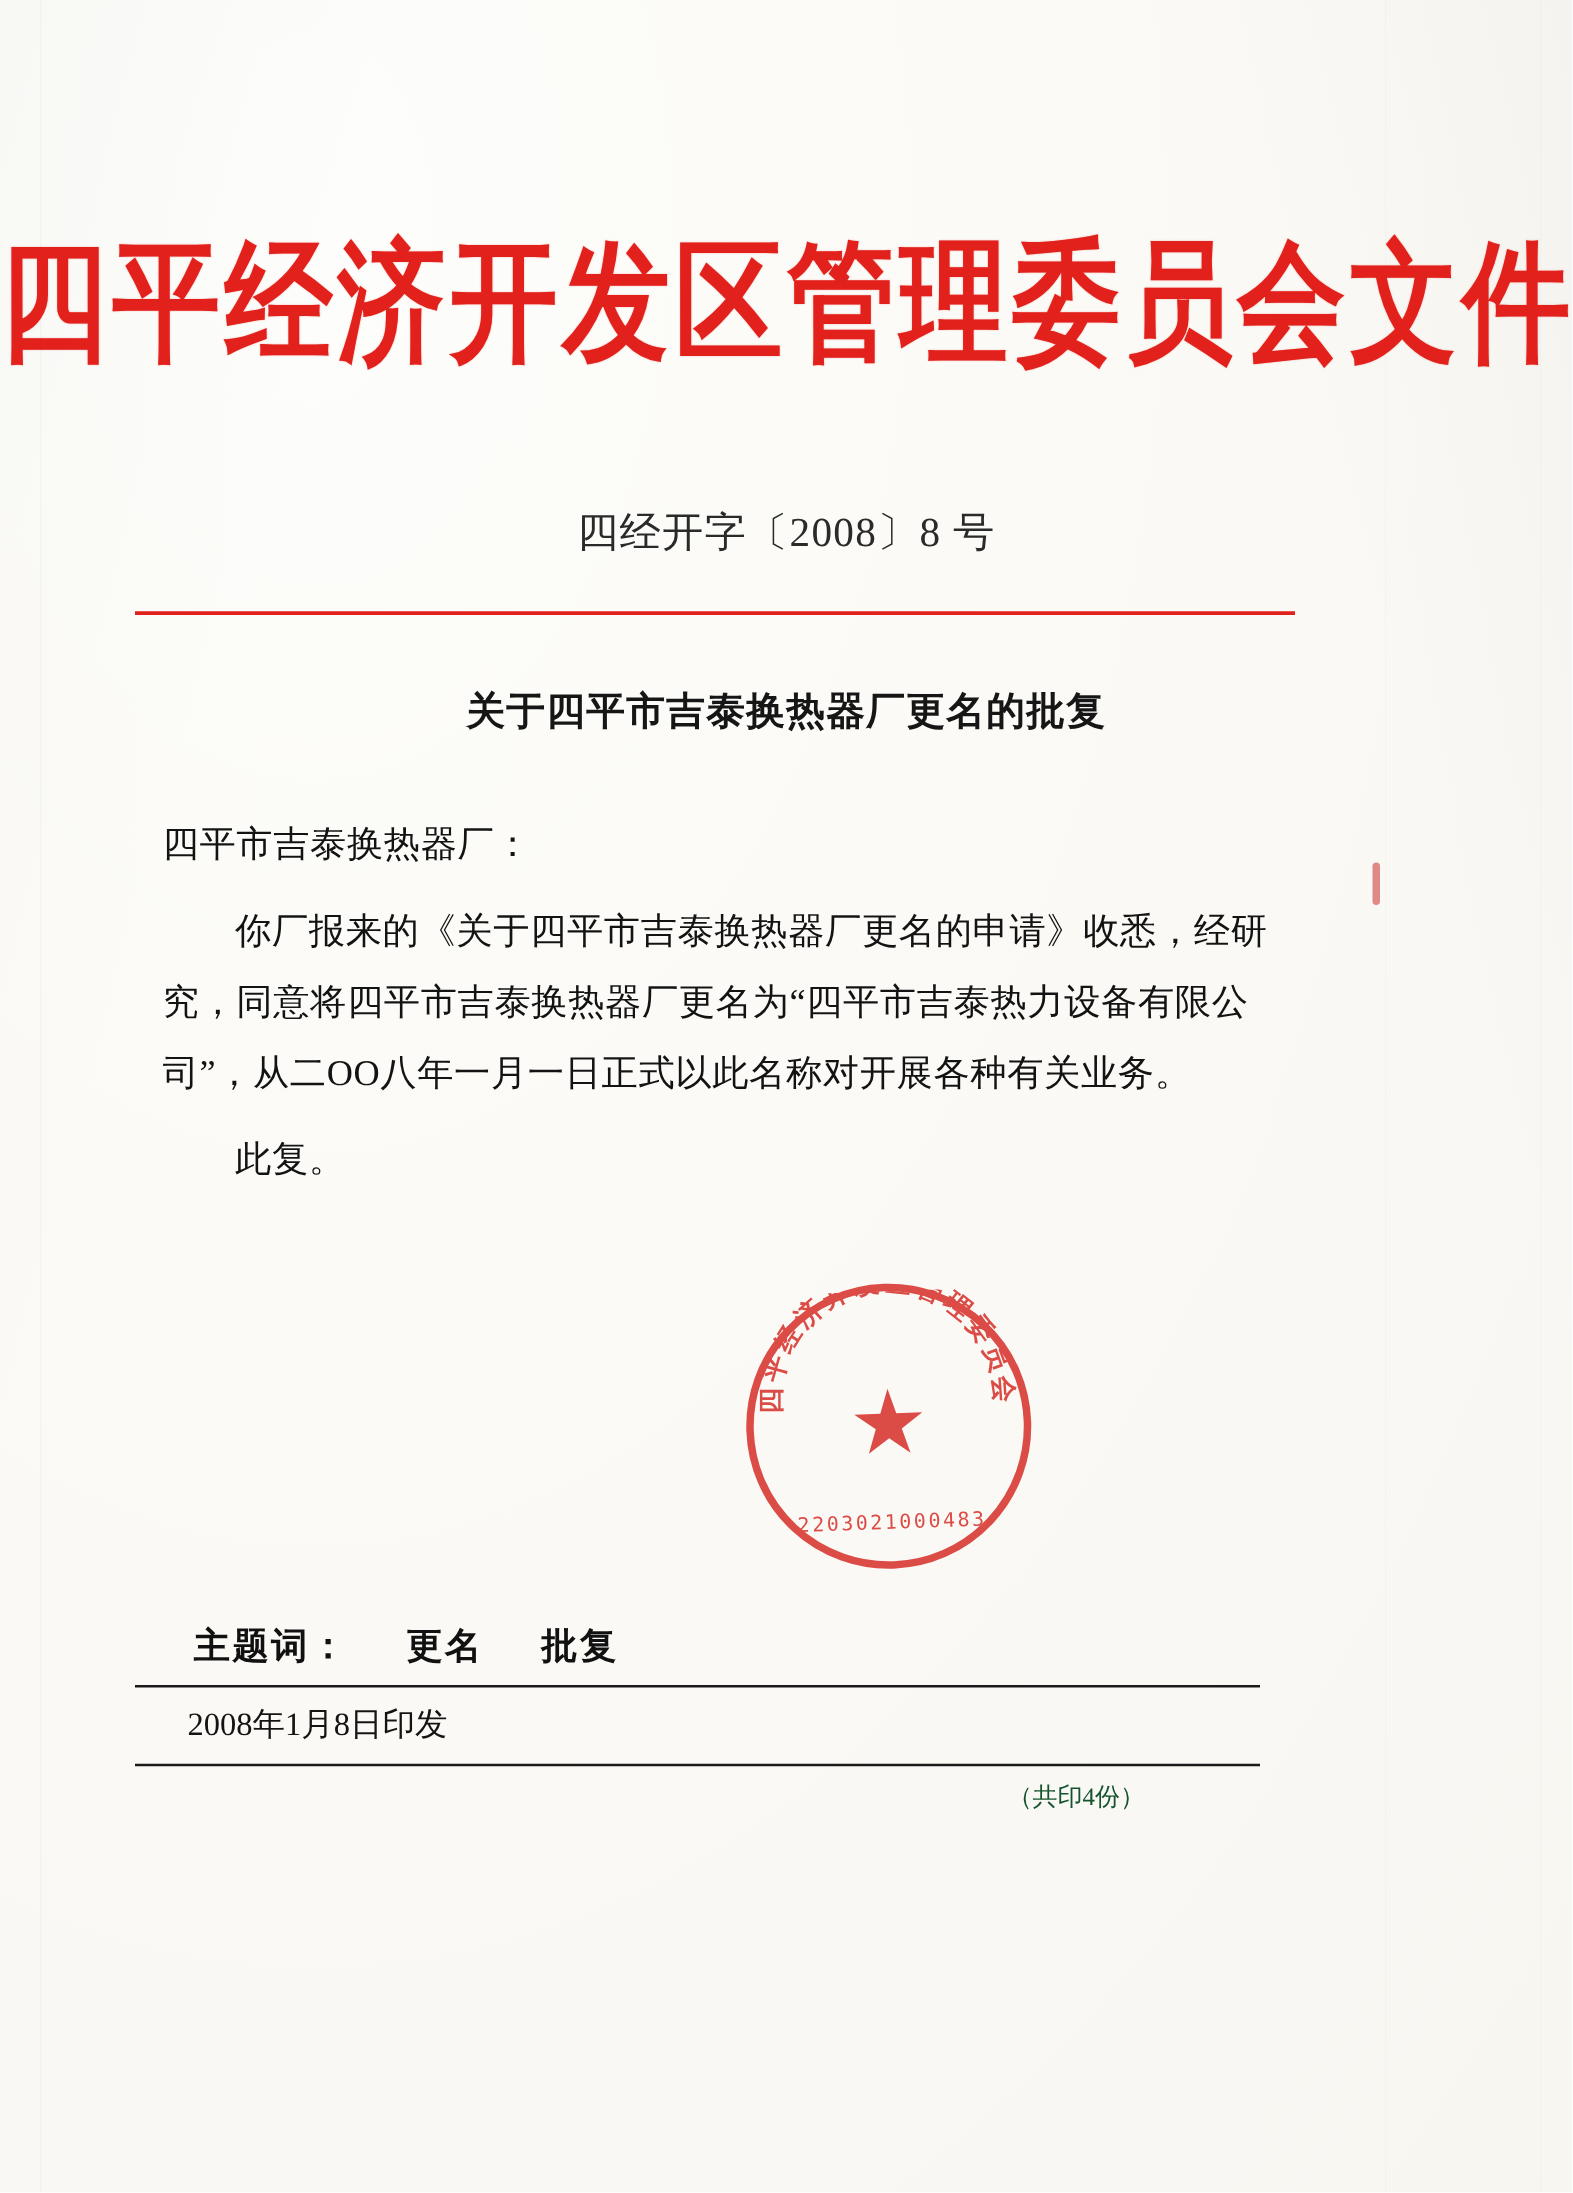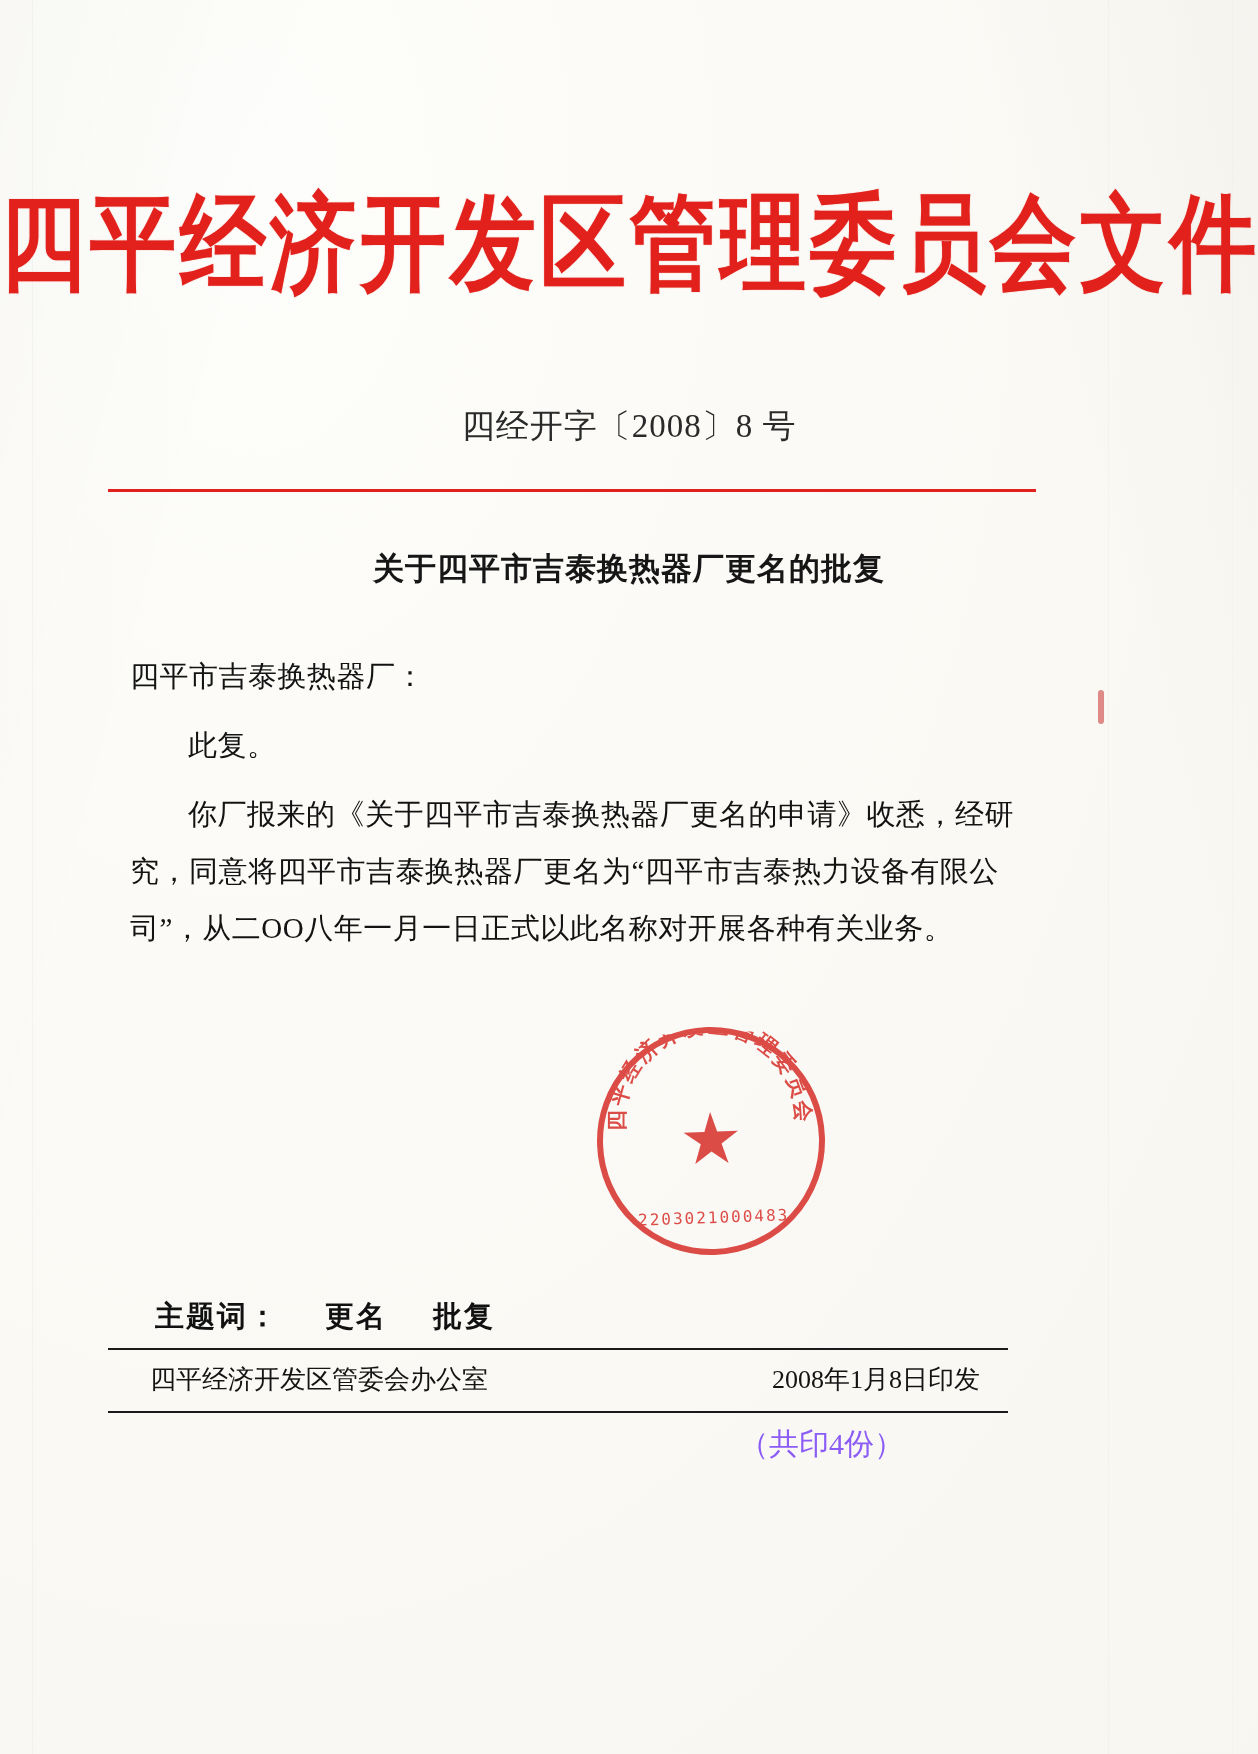--- a/index.html
+++ b/index.html
@@ -205,26 +205,26 @@
     left: 150px;
     width: 830px;
     display: flex;
     justify-content: space-between;
     font-size: 26px;
     color: #141414;
   }
   .copies {
     position: absolute;
     top: 1424px;
-    left: 4px;
+    left: 16px;
     width: 900px;
     text-align: right;
     padding-right: 108px;
-    font-size: 30px;
-    color: #8b5cf6;
+    font-size: 20px;
+    color: #14532d;
   }
 
   .edge-mark {
     position: absolute;
     color: #c8302c;
     opacity: 0.55;
   }
 </style>
 </head>
 <body>
@@ -241,22 +241,22 @@
   </div>
 
   <div class="doc-number">四经开字〔2008〕8 号</div>
 
   <div class="red-rule"></div>
 
   <div class="doc-title">关于四平市吉泰换热器厂更名的批复</div>
 
   <div class="body-text">
     <p>四平市吉泰换热器厂：</p>
+    <p class="indent">你厂报来的《关于四平市吉泰换热器厂更名的申请》收悉，经研究，同意将四平市吉泰换热器厂更名为“四平市吉泰热力设备有限公司”，从二OO八年一月一日正式以此名称对开展各种有关业务。</p>
     <p class="indent">此复。</p>
-    <p class="indent">你厂报来的《关于四平市吉泰换热器厂更名的申请》收悉，经研究，同意将四平市吉泰换热器厂更名为“四平市吉泰热力设备有限公司”，从二OO八年一月一日正式以此名称对开展各种有关业务。</p>
   </div>
 
   <div class="seal">
     <svg class="seal-arc-text" viewBox="0 0 216 216">
       <defs>
         <path id="arcpath" d="M 26,112 A 86,86 0 1 1 190,112" fill="none"></path>
       </defs>
       <text>
         <textPath href="#arcpath" startOffset="50%" text-anchor="middle">四平经济开发区管理委员会</textPath>
       </text>
@@ -266,21 +266,20 @@
   </div>
 
 
   <div class="keywords">
     <span>主题词：</span><span class="kw-gap"></span><span>更名</span><span class="kw-gap"></span><span>批复</span>
   </div>
 
   <div class="rule-1"></div>
 
   <div class="footer-row">
-    <span>四平经济开发区管委会办公室</span>
     <span>2008年1月8日印发</span>
   </div>
 
   <div class="rule-2"></div>
 
   <div class="copies">（共印4份）</div>
 
   <div class="edge-mark" style="left:1098px;top:690px;width:6px;height:34px;background:#c8302c;border-radius:3px;"></div>
 </div>
 

